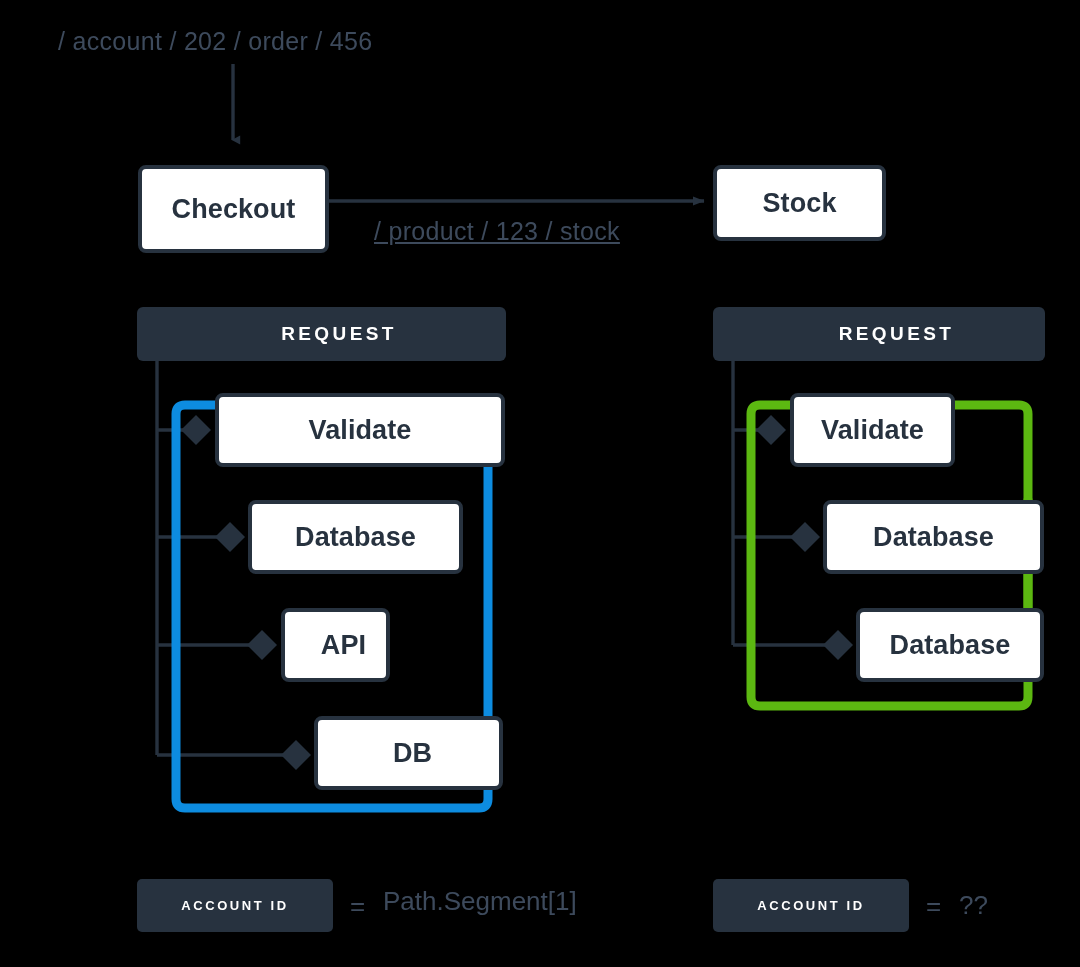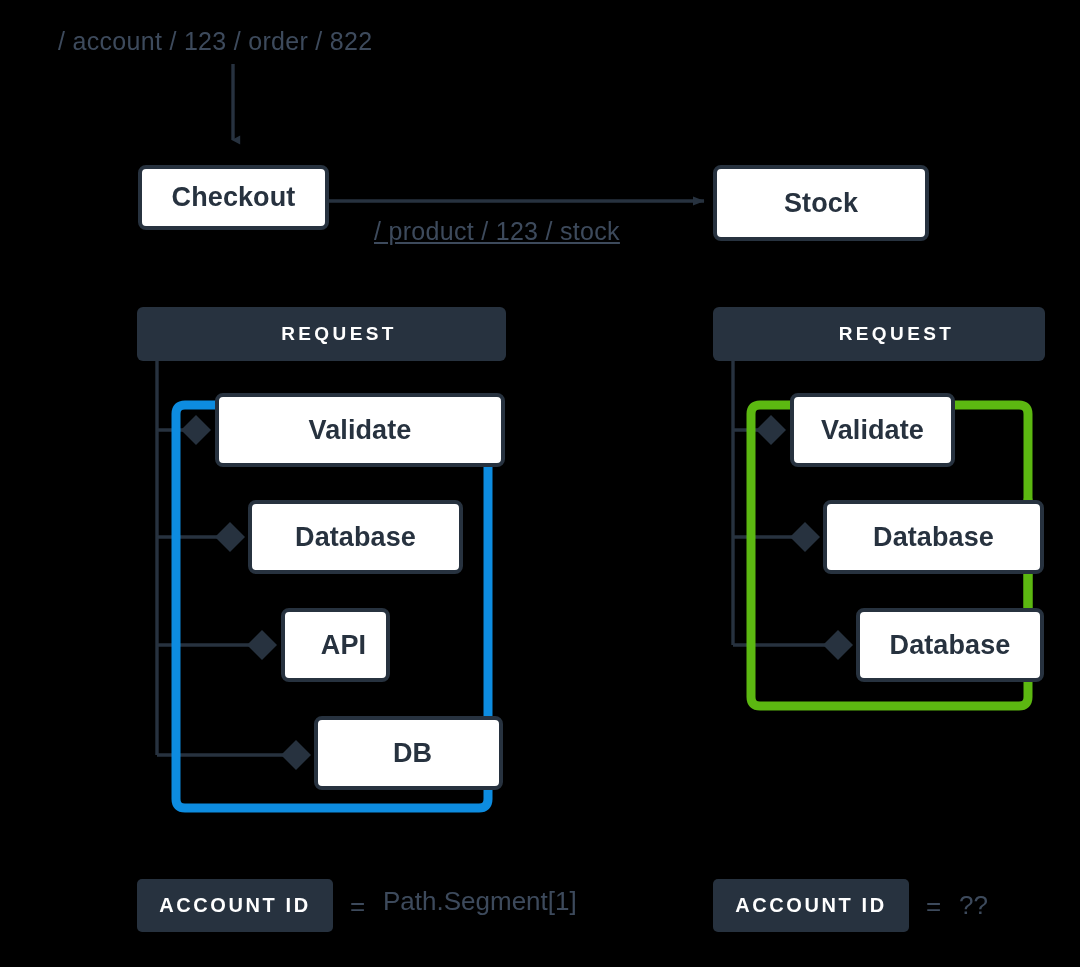--- a/index.html
+++ b/index.html
@@ -22,21 +22,21 @@
     position:absolute;background:#27323f;border-radius:6px;box-sizing:border-box;
     display:flex;align-items:center;justify-content:center;
     color:#ffffff;font-size:19px;font-weight:bold;letter-spacing:3.4px;padding-left:35px;
   }
   .pathlabel{
     position:absolute;color:#3d4a5c;font-size:25px;white-space:nowrap;letter-spacing:.3px;
   }
   .badge{
     position:absolute;background:#27323f;border-radius:5px;box-sizing:border-box;
     display:flex;align-items:center;justify-content:center;
-    color:#ffffff;font-size:20px;font-weight:bold;letter-spacing:2.6px;
+    color:#ffffff;font-size:13px;font-weight:bold;letter-spacing:2.6px;
   }
   .eq{position:absolute;color:#3d4a5c;font-size:26px;white-space:nowrap;}
   .val{position:absolute;color:#3d4a5c;font-size:26px;white-space:nowrap;}
 </style>
 </head>
 <body>
 
 <div id="stage">
 
   <svg class="layer" viewBox="0 0 1080 967">
@@ -86,25 +86,25 @@
       <path d="M1028,500 L1028,608" stroke="#5cb811"></path>
     </g>
 
     <g fill="#27323f">
       <path d="M771,415 L786,430 L771,445 L756,430 Z"></path>
       <path d="M805,522 L820,537 L805,552 L790,537 Z"></path>
       <path d="M838,630 L853,645 L838,660 L823,645 Z"></path>
     </g>
   </svg>
 
-  <div class="pathlabel" style="left:58px;top:27px;">/ account / 123 / order / 822</div>
+  <div class="pathlabel" style="left:58px;top:27px;">/ account / 202 / order / 456</div>
 
-  <div class="node node-lg" style="left:138px;top:165px;width:191px;height:65px;">Checkout</div>
+  <div class="node node-lg" style="left:138px;top:165px;width:191px;height:88px;">Checkout</div>
 
-  <div class="node node-lg" style="left:713px;top:165px;width:216px;height:76px;">Stock</div>
+  <div class="node node-lg" style="left:713px;top:165px;width:173px;height:76px;">Stock</div>
 
   <div class="pathlabel" style="left:374px;top:217px;text-decoration:underline;">/ product / 123 / stock</div>
 
   <div class="hdr" style="left:137px;top:307px;width:369px;height:54px;">REQUEST</div>
 
   <div class="node node-lg" style="left:215px;top:393px;width:290px;height:74px;">Validate</div>
 
   <div class="node node-lg" style="left:248px;top:500px;width:215px;height:74px;">Database</div>
 
   <div class="node node-lg" style="left:281px;top:608px;width:109px;height:74px;padding-left:16px;">API</div>

